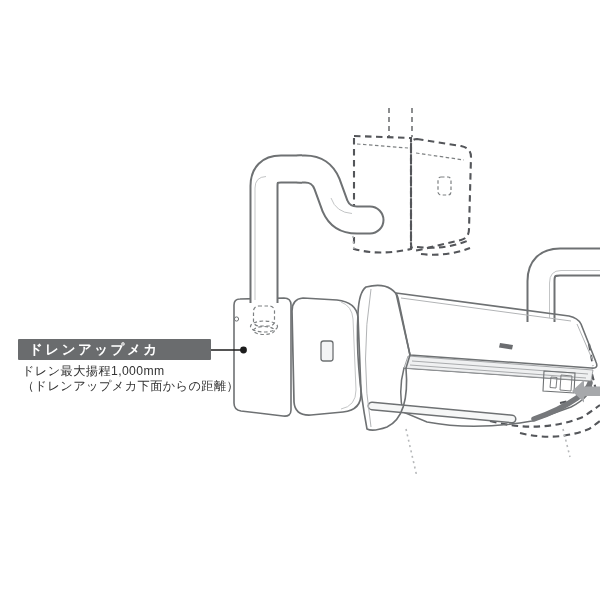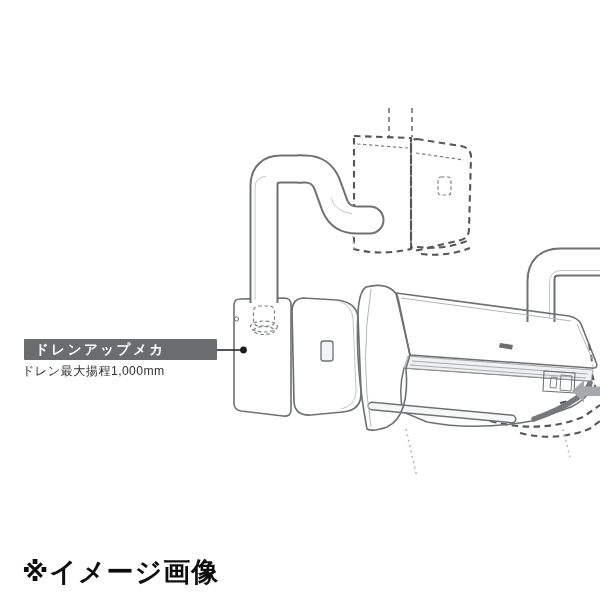--- a/index.html
+++ b/index.html
@@ -14,21 +14,21 @@
   
   .ink      {stroke:var(--line-art,#6e7173);fill:none;}
   .dash-heavy{stroke:var(--dashed-line,#54565a);fill:none;stroke-width:2.1;stroke-dasharray:6.5 4.5;}
   .dash-thin {stroke:#7d8082;fill:none;stroke-width:1.2;stroke-dasharray:3.5 2.5;}
   .dash-stub {stroke:#707274;fill:none;stroke-width:1.6;stroke-dasharray:5 4;}
   .dotted    {stroke:#b6b8ba;fill:none;stroke-width:1.6;stroke-dasharray:2 3.5;}
   .contour   {stroke:#c3c5c6;fill:none;stroke-width:1;}
   .inner-line{stroke:#b2b4b6;fill:none;stroke-width:1;}
 
   .label-box{
-    position:absolute;left:24px;top:339px;width:193px;height:21px;
+    position:absolute;left:18px;top:339px;width:193px;height:21px;
     background:var(--label-bg,#6a6c6e);
     color:var(--label-text,#ffffff);
     font-size:13.5px;font-weight:bold;line-height:21px;
     padding-left:11px;letter-spacing:2.5px;box-sizing:border-box;
     border-radius:1px;
   }
   .desc{
     position:absolute;left:10px;top:364px;
     color:var(--body-text,#323232);
     font-size:12.2px;line-height:15px;letter-spacing:0.4px;margin-left:12px;
@@ -139,16 +139,16 @@
     </g>
 
     <path class="dotted" d="M406,429 L417,477"></path>
     <path class="dotted" d="M563,429 L570,457"></path>
   </svg>
 
   <div class="label-box">ドレンアップメカ</div>
 
   <div class="desc">
     <div>ドレン最大揚程1,000mm</div>
+    <div>（ドレンアップメカ下面からの距離）</div>
   </div>
 
-  <div class="footer-note">※イメージ画像</div>
 </div>
 
 </body></html>

